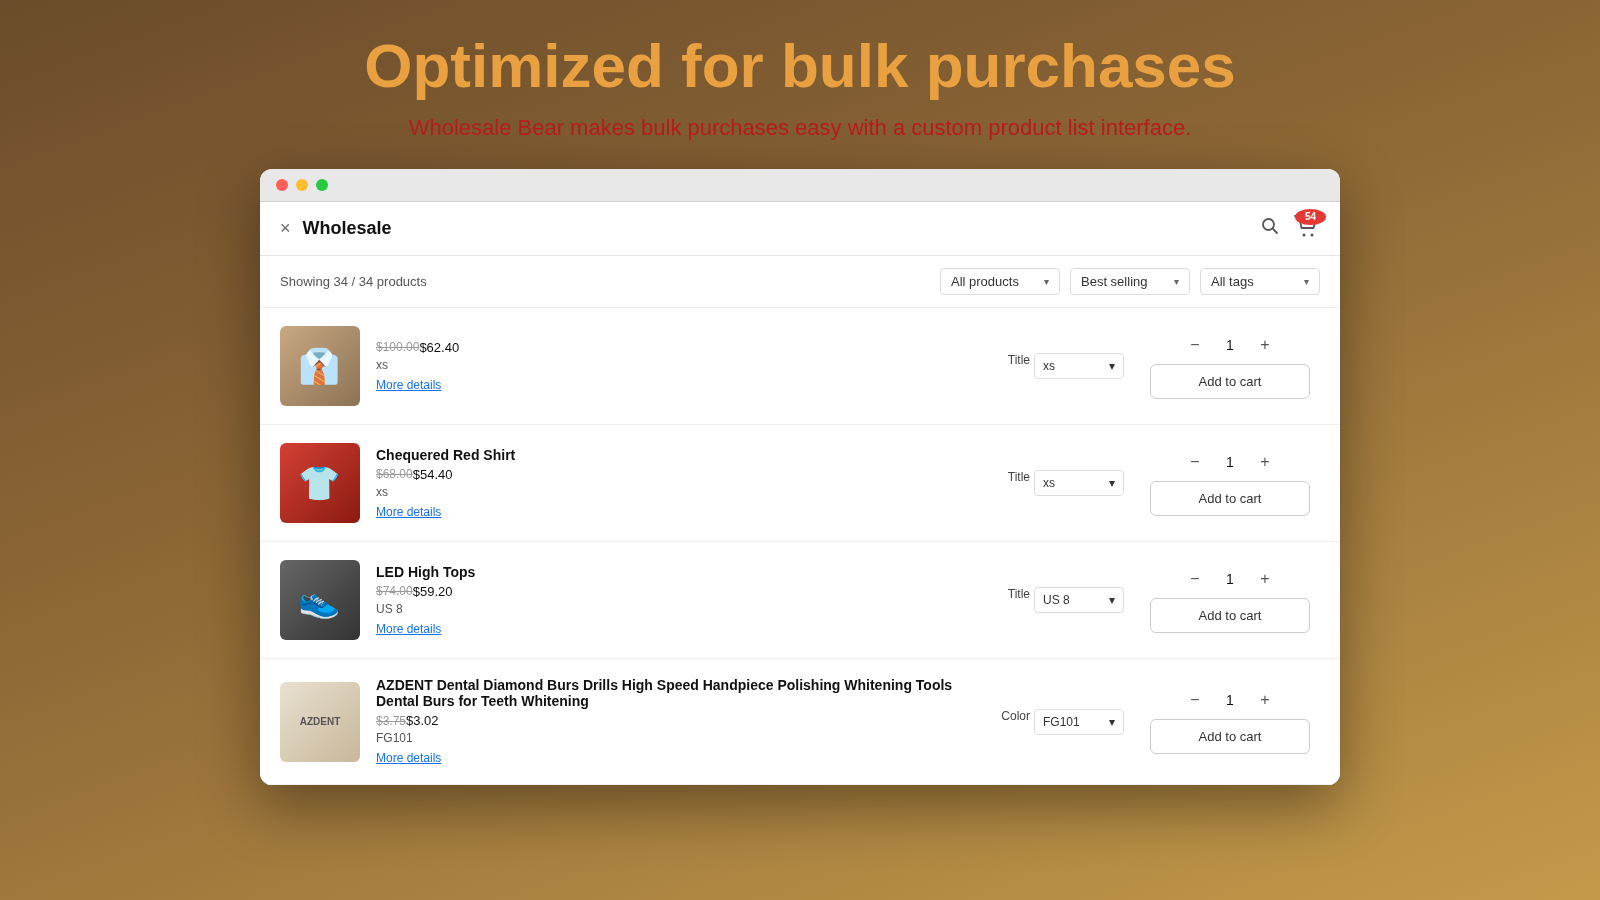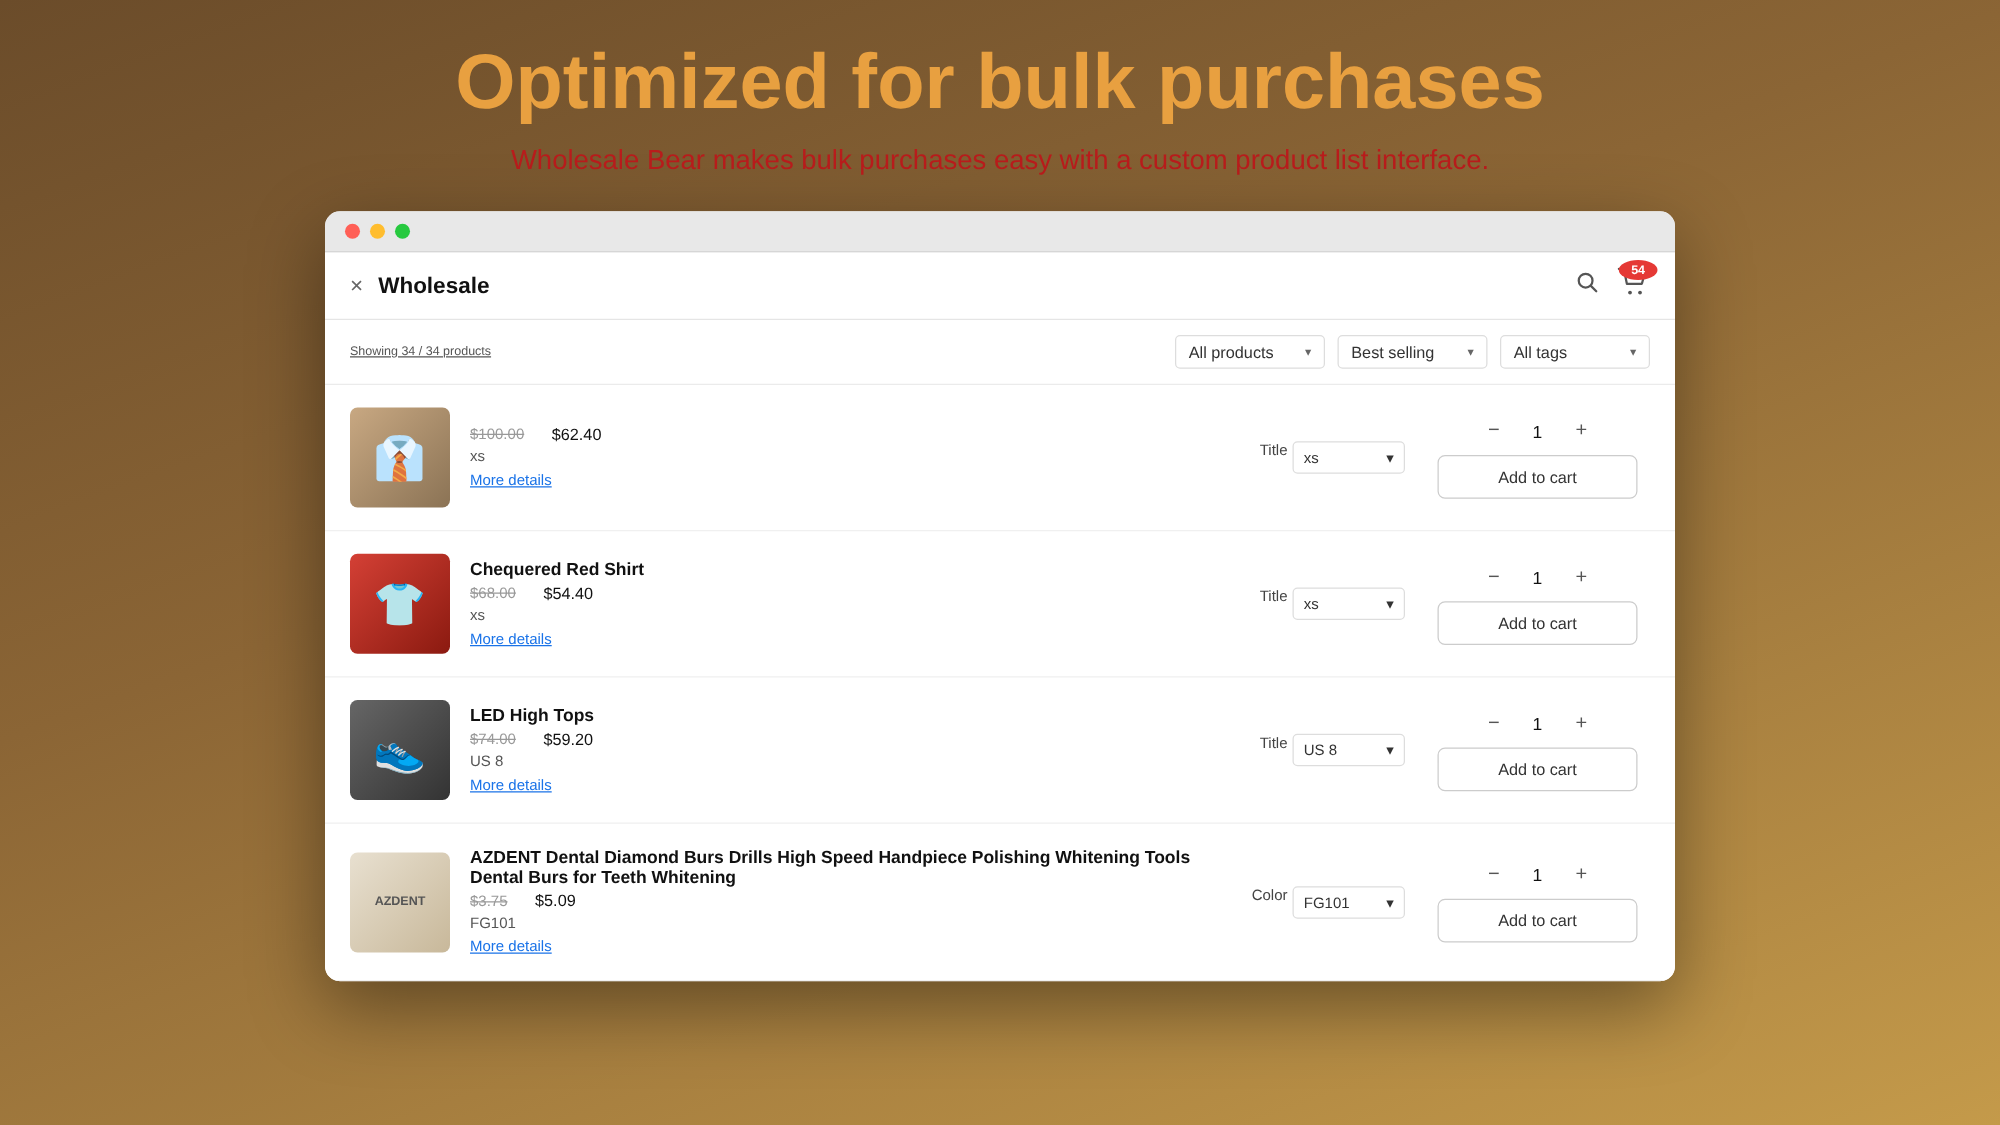--- a/index.html
+++ b/index.html
@@ -112,23 +112,22 @@
     
     .filters-bar {
       background: #ffffff;
       padding: 12px 20px;
       display: flex;
       align-items: center;
       justify-content: space-between;
       border-bottom: 1px solid #ebebeb;
     }
     .showing-text {
-      font-size: 10px;
+      font-size: 13px;
       color: #555;
-      text-decoration: underline;
     }
     .filters-right {
       display: flex;
       gap: 10px;
     }
     .filter-select {
       display: flex;
       align-items: center;
       gap: 6px;
       border: 1px solid #ddd;
@@ -175,21 +174,21 @@
       min-width: 0;
     }
     .product-name {
       font-size: 14px;
       font-weight: 600;
       color: #111;
       margin-bottom: 4px;
     }
     .product-prices {
       display: flex;
-      gap: 22px;
+      gap: 0;
       align-items: center;
       margin-bottom: 3px;
     }
     .price-original {
       font-size: 12px;
       color: #999;
       text-decoration: line-through;
     }
     .price-sale {
       font-size: 13px;
@@ -421,21 +420,21 @@
     </div>
   </div>
       <div class="product-row">
     <div class="product-img" style="display:flex;align-items:center;justify-content:center;background:linear-gradient(135deg,#e8e0d0,#c8b89a);">
       <span style="font-size:10px;font-weight:700;color:#555;text-align:center;padding:4px;line-height:1.2;">AZDENT</span>
     </div>
     <div class="product-info">
       <div class="product-name">AZDENT Dental Diamond Burs Drills High Speed Handpiece Polishing Whitening Tools Dental Burs for Teeth Whitening</div>
       <div class="product-prices">
         <span class="price-original">$3.75</span>
-        <span class="price-sale">$5.09</span>
+        <span class="price-sale">$3.02</span>
       </div>
       <div class="product-variant">FG101</div>
       <a class="more-details">More details</a>
     </div>
     <div class="product-selector">
       <span class="selector-label">Color</span>
       <div class="selector-dropdown">
         <span>FG101</span>
         <span>▾</span>
       </div>

